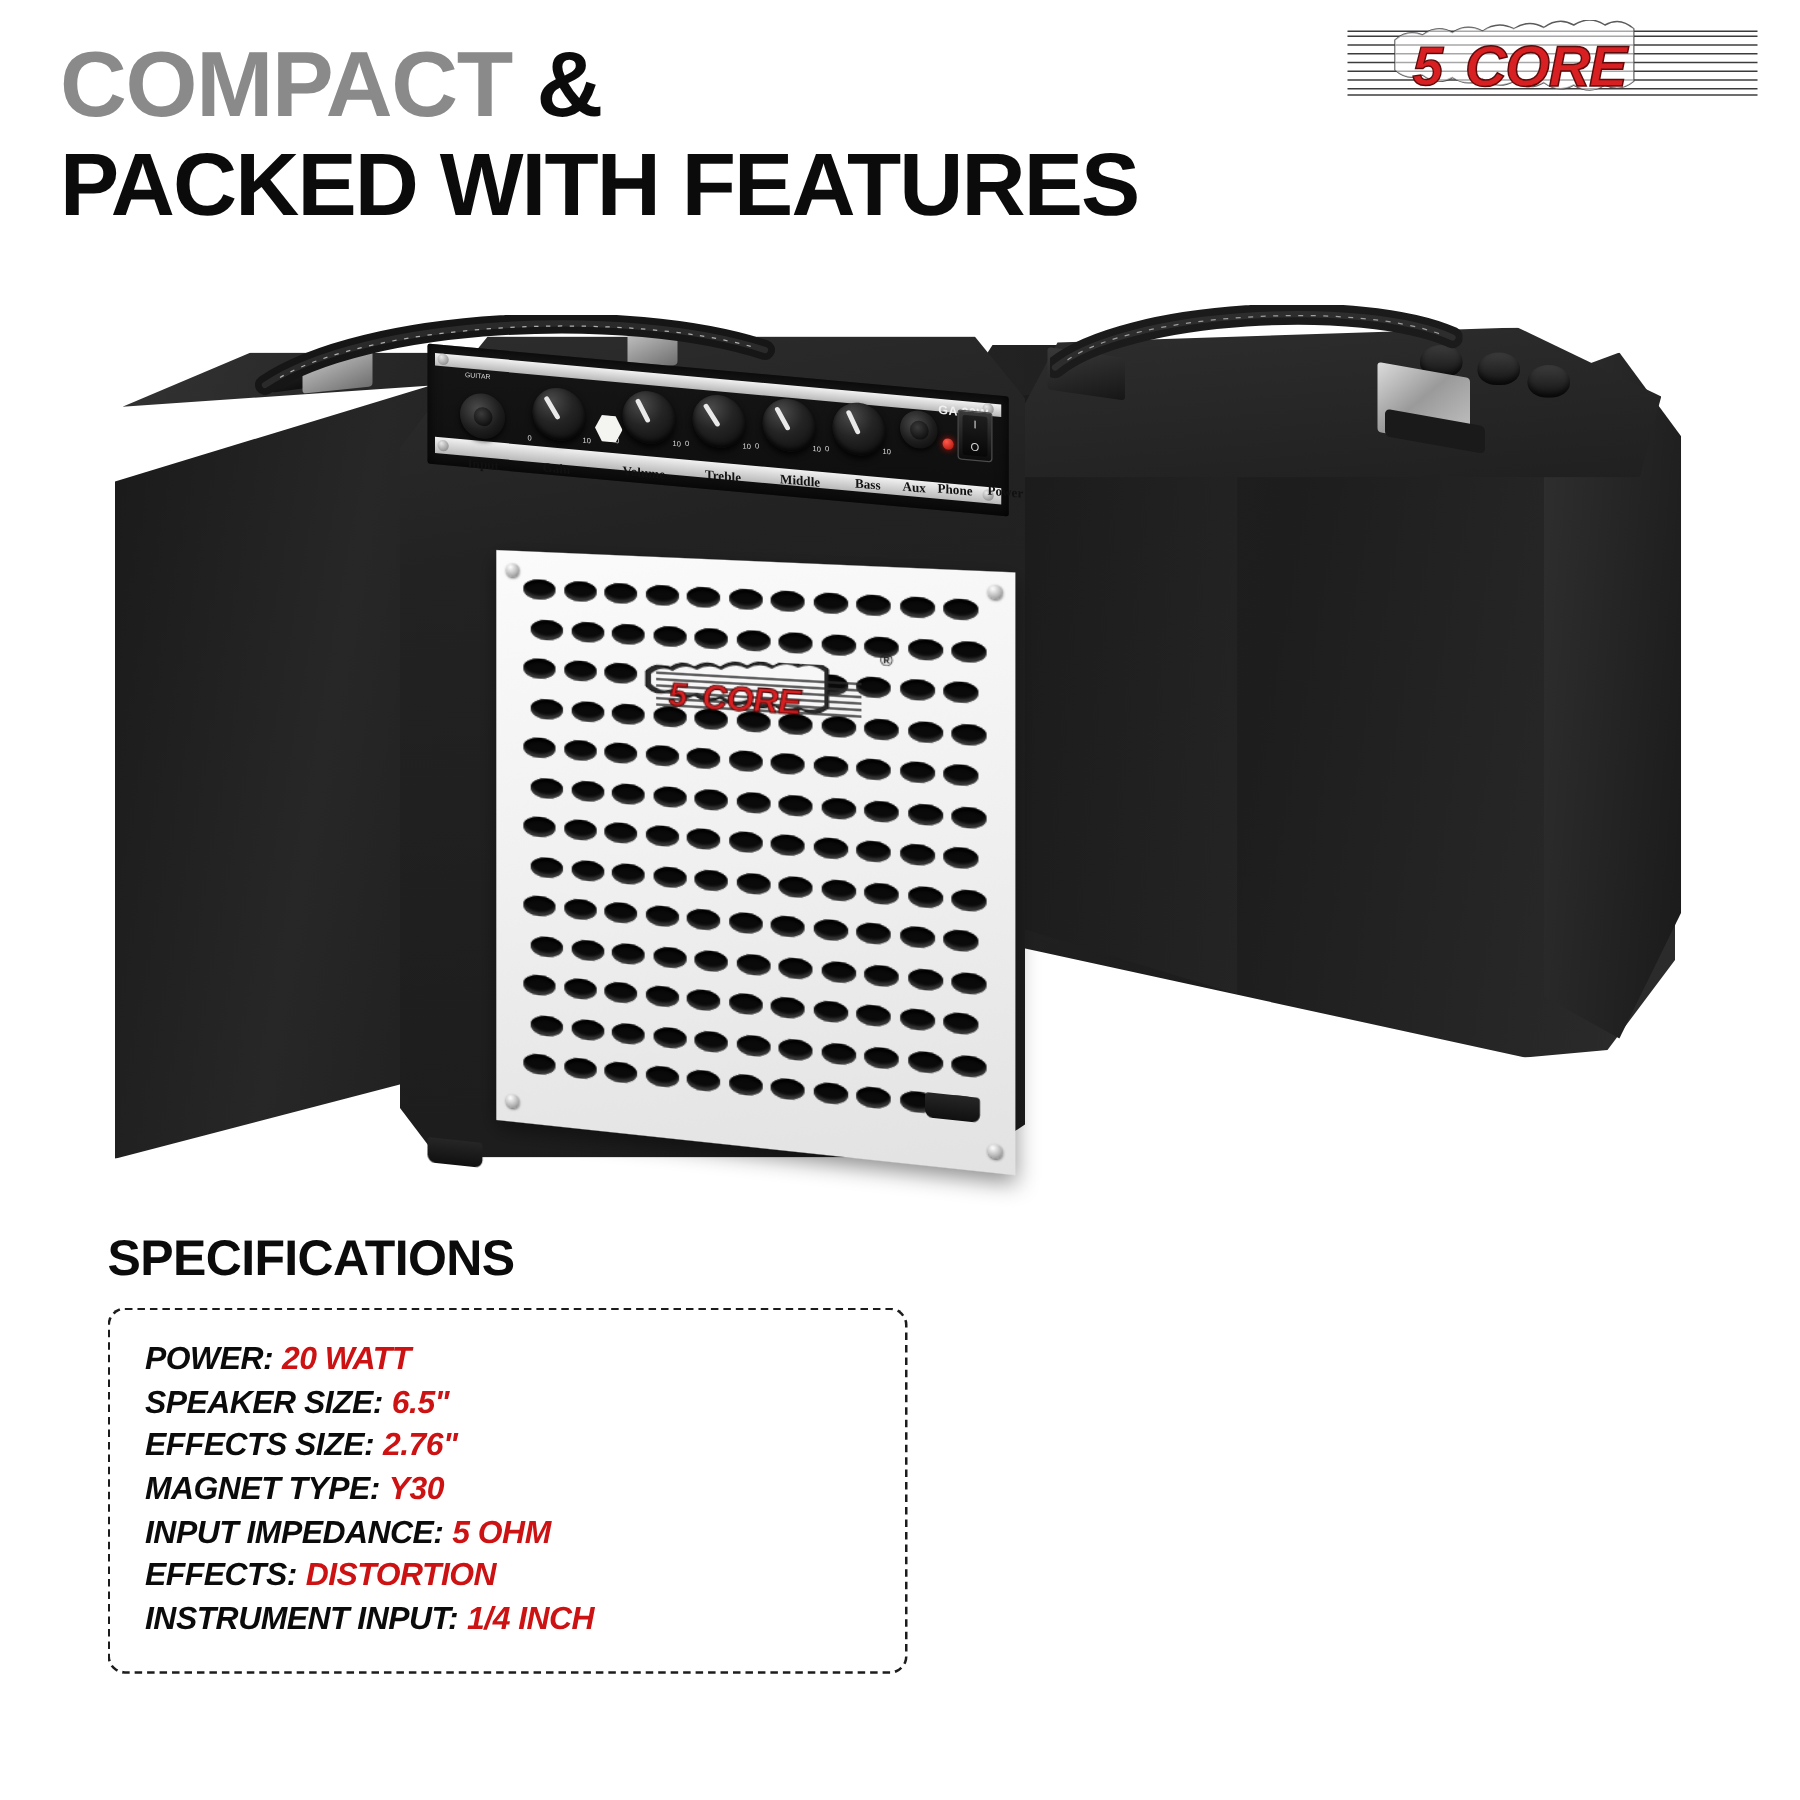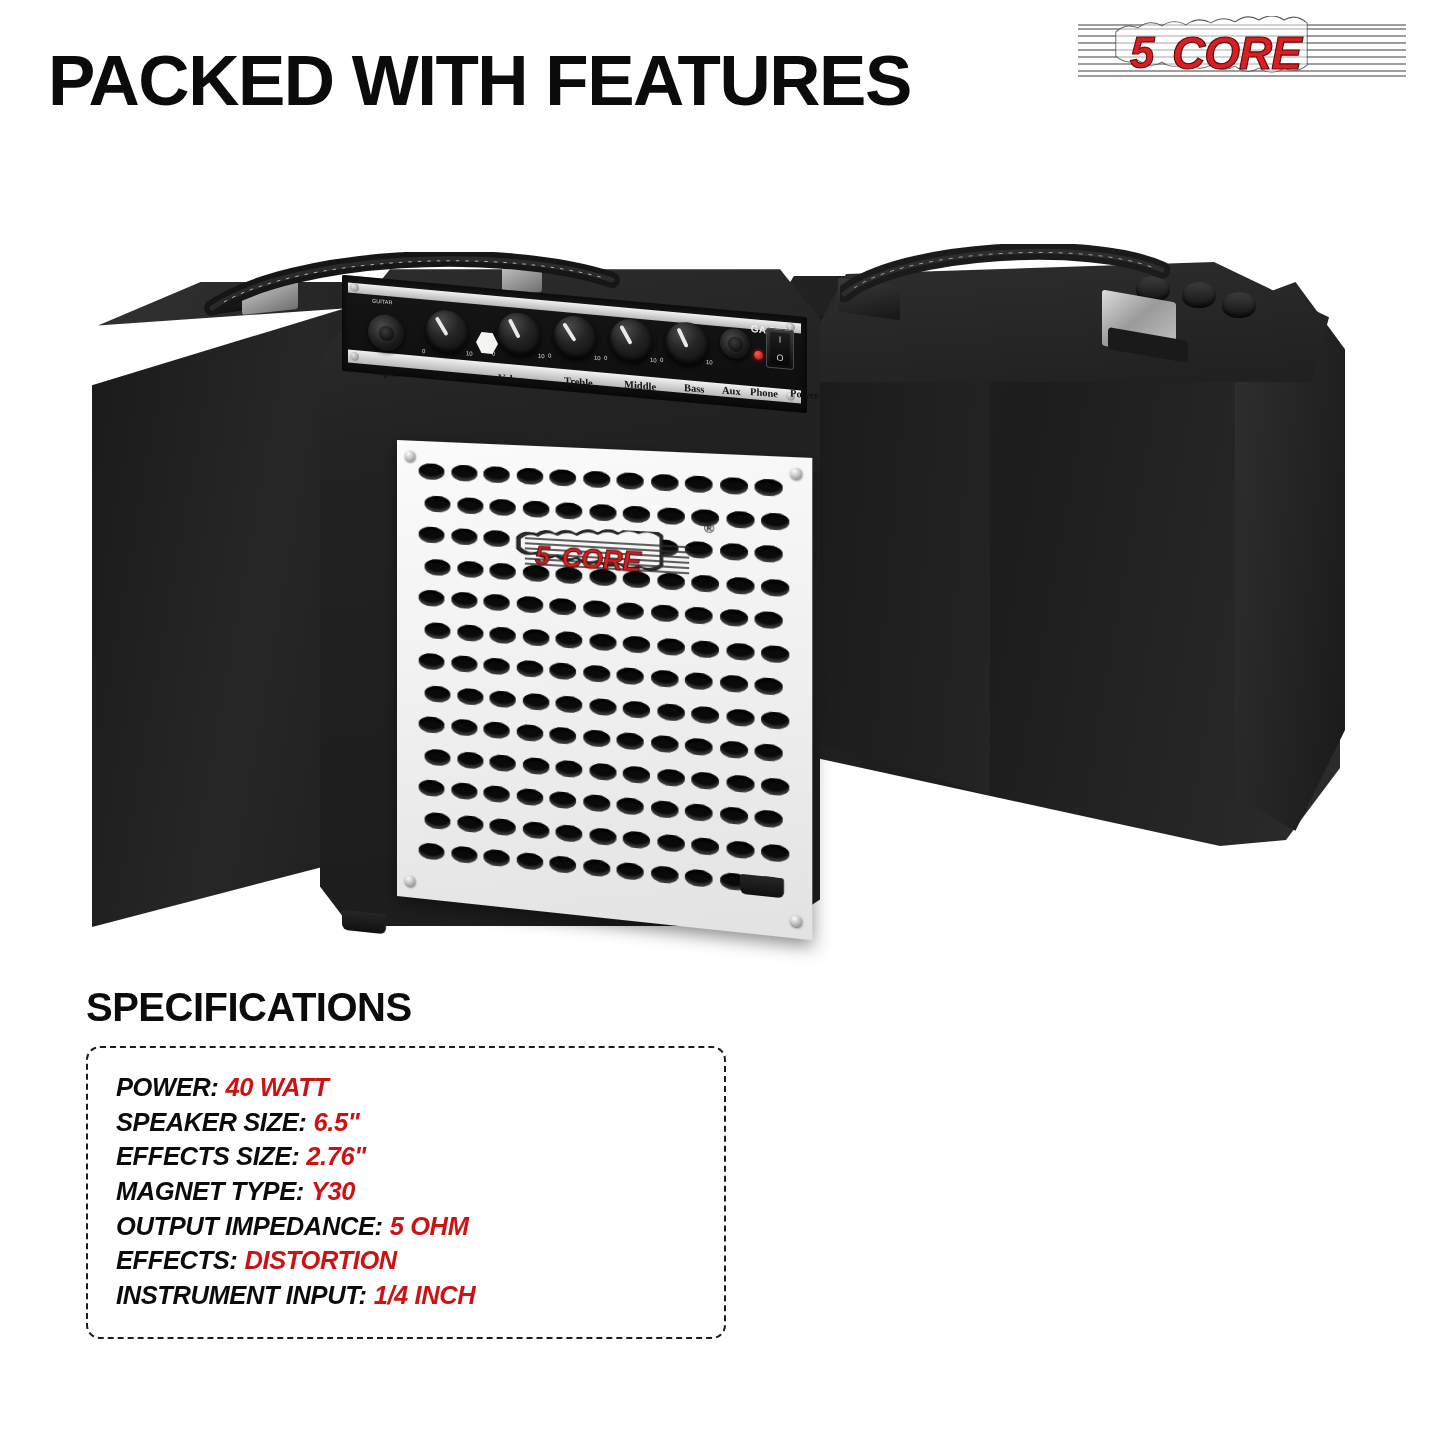--- a/index.html
+++ b/index.html
@@ -356,20 +356,24 @@
     font-style:italic;
     font-weight:bold;
     color:#cc1212;
     letter-spacing:-0.4px;
   }
 </style>
 </head>
 <body>
 
 <div id="headline">
+  <div class="hl-line">
+    <span class="hl-gray">COMPACT</span>
+    <span class="hl-black">&amp;</span>
+  </div>
   <div class="hl-line hl-black" id="hl-line2">PACKED WITH FEATURES</div>
 </div>
 
 <div id="brand-logo">
   <svg viewBox="0 0 340 70" xmlns="http://www.w3.org/2000/svg">
     <defs>
       <clipPath id="blobClip">
         <path d="M44 16 q10 -9 22 -4 q12 -9 24 -2 q12 -8 24 -1 q12 -9 25 -2 q12 -8 24 -1 q12 -9 24 -2 q13 -8 25 0 q12 -7 23 3 l0 42 q-11 9 -23 3 q-12 8 -25 0 q-12 7 -24 -2 q-12 7 -24 -1 q-13 7 -25 -2 q-12 7 -24 -1 q-12 7 -24 -2 q-12 5 -22 -4 z"></path>
       </clipPath>
     </defs>
@@ -679,36 +683,36 @@
     <div class="foot" style="left:250px; top:660px; transform:skewY(6deg);"></div>
     <div class="foot" style="left:648px; top:624px; transform:skewY(6deg);"></div>
   </div>
 </div>
 
 <div id="spec-section">
   <div id="spec-title">SPECIFICATIONS</div>
   <div id="spec-box">
     <div class="spec-row">
       <span class="spec-label">POWER:</span>
-      <span class="spec-value">40 WATT</span>
+      <span class="spec-value">20 WATT</span>
     </div>
     <div class="spec-row">
       <span class="spec-label">SPEAKER SIZE:</span>
       <span class="spec-value">6.5"</span>
     </div>
     <div class="spec-row">
       <span class="spec-label">EFFECTS SIZE:</span>
       <span class="spec-value">2.76"</span>
     </div>
     <div class="spec-row">
       <span class="spec-label">MAGNET TYPE:</span>
       <span class="spec-value">Y30</span>
     </div>
     <div class="spec-row">
-      <span class="spec-label">OUTPUT IMPEDANCE:</span>
+      <span class="spec-label">INPUT IMPEDANCE:</span>
       <span class="spec-value">5 OHM</span>
     </div>
     <div class="spec-row">
       <span class="spec-label">EFFECTS:</span>
       <span class="spec-value">DISTORTION</span>
     </div>
     <div class="spec-row">
       <span class="spec-label">INSTRUMENT INPUT:</span>
       <span class="spec-value">1/4 INCH</span>
     </div>

